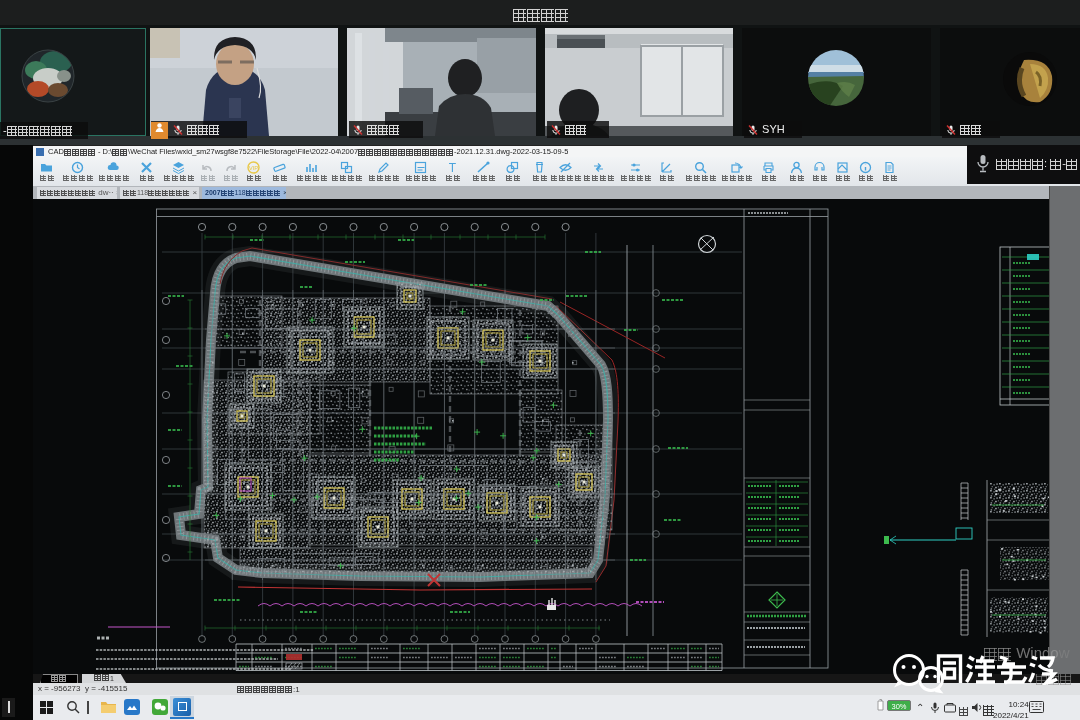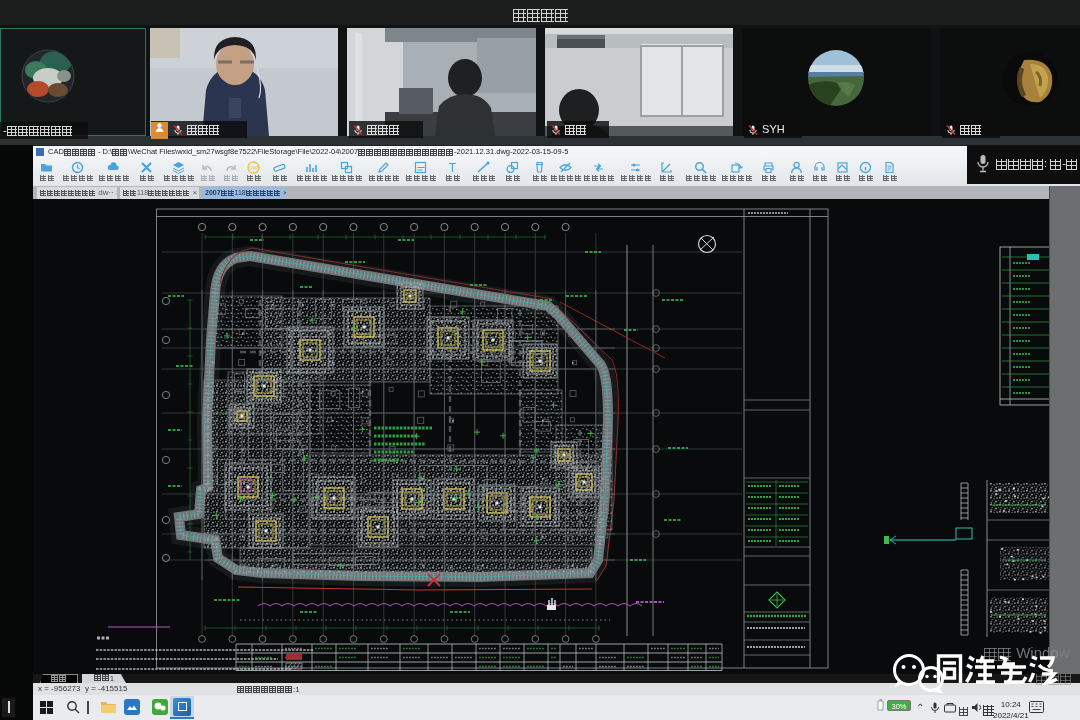--- a/index.html
+++ b/index.html
@@ -1202,21 +1202,21 @@
     <svg style="position:absolute;left:944px;top:703px" width="12" height="10" viewBox="0 0 12 10">
       <rect x="0.5" y="2" width="11" height="7" rx="1" fill="none" stroke="#333" stroke-width="1"></rect>
       <path d="M3,2 v-1.5 h6 v1.5" stroke="#333" fill="none"></path>
     </svg>
     <div style="position:absolute;left:959px;top:702px"><i style="display:inline-block;width:9px;height:9px;margin-right:1px;background:repeating-linear-gradient(0deg,#333 0 1px,transparent 1px 3px),repeating-linear-gradient(90deg,#333 0 1px,transparent 1px 4px);opacity:0.9;vertical-align:middle"></i></div>
     <svg style="position:absolute;left:971px;top:702px" width="12" height="11" viewBox="0 0 12 11">
       <path d="M1,4 h2.5 l3,-3 v9 l-3,-3 H1 Z" fill="#333"></path>
       <path d="M8.5,3 a3.5,3.5 0 0 1 0,5" stroke="#333" fill="none" stroke-width="1"></path>
     </svg>
     <div style="position:absolute;left:983px;top:701px"><i style="display:inline-block;width:11px;height:11px;margin-right:1px;background:repeating-linear-gradient(0deg,#222 0 1px,transparent 1px 3px),repeating-linear-gradient(90deg,#222 0 1px,transparent 1px 4px);opacity:0.9;vertical-align:middle"></i></div>
-    <div style="position:absolute;left:993px;top:700px;font-size:8px;color:#222;text-align:center;line-height:10.5px">10:24<br>2022/4/21</div>
+    <div style="position:absolute;left:993px;top:700px;font-size:8px;color:#222;text-align:right;line-height:10.5px">10:24<br>2022/4/21</div>
     <svg style="position:absolute;left:1029px;top:701px" width="15" height="12" viewBox="0 0 15 12">
       <rect x="0.5" y="0.5" width="14" height="11" rx="1" fill="none" stroke="#333" stroke-width="1"></rect>
       <path d="M2.5,3 h2 m2,0 h2 m2,0 h2 M2.5,5.5 h2 m2,0 h2 m2,0 h2 M3.5,8.5 h8" stroke="#333" stroke-width="0.9"></path>
     </svg>
     <div style="position:absolute;left:984px;top:644px;font-size:15px;color:rgba(150,150,150,0.75);white-space:nowrap"><i style="display:inline-block;width:13px;height:13px;margin-right:1px;background:repeating-linear-gradient(0deg,rgba(150,150,150,0.75) 0 1px,transparent 1px 4px),repeating-linear-gradient(90deg,rgba(150,150,150,0.75) 0 1px,transparent 1px 5px);opacity:0.9;vertical-align:middle"></i><i style="display:inline-block;width:13px;height:13px;margin-right:1px;background:repeating-linear-gradient(0deg,rgba(150,150,150,0.75) 0 1px,transparent 1px 4px),repeating-linear-gradient(90deg,rgba(150,150,150,0.75) 0 1px,transparent 1px 5px);opacity:0.9;vertical-align:middle"></i> Windo<span style="color:rgba(140,140,140,0.5)">w</span></div>
     <div style="position:absolute;left:1036px;top:672px;font-size:12px;color:rgba(150,150,150,0.6)"><i style="display:inline-block;width:11px;height:11px;margin-right:1px;background:repeating-linear-gradient(0deg,rgba(150,150,150,0.6) 0 1px,transparent 1px 4px),repeating-linear-gradient(90deg,rgba(150,150,150,0.6) 0 1px,transparent 1px 5px);opacity:0.9;vertical-align:middle"></i><i style="display:inline-block;width:11px;height:11px;margin-right:1px;background:repeating-linear-gradient(0deg,rgba(150,150,150,0.6) 0 1px,transparent 1px 4px),repeating-linear-gradient(90deg,rgba(150,150,150,0.6) 0 1px,transparent 1px 5px);opacity:0.9;vertical-align:middle"></i><i style="display:inline-block;width:11px;height:11px;margin-right:1px;background:repeating-linear-gradient(0deg,rgba(150,150,150,0.6) 0 1px,transparent 1px 4px),repeating-linear-gradient(90deg,rgba(150,150,150,0.6) 0 1px,transparent 1px 5px);opacity:0.9;vertical-align:middle"></i></div>
     <svg style="position:absolute;left:888px;top:652px" width="62" height="46" viewBox="0 0 62 46">
 <circle cx="21" cy="18" r="14.5" fill="none" stroke="#fff" stroke-width="3"></circle>
 <circle cx="15.5" cy="15" r="2" fill="#fff"></circle>
       <circle cx="26" cy="15" r="2" fill="#fff"></circle>

